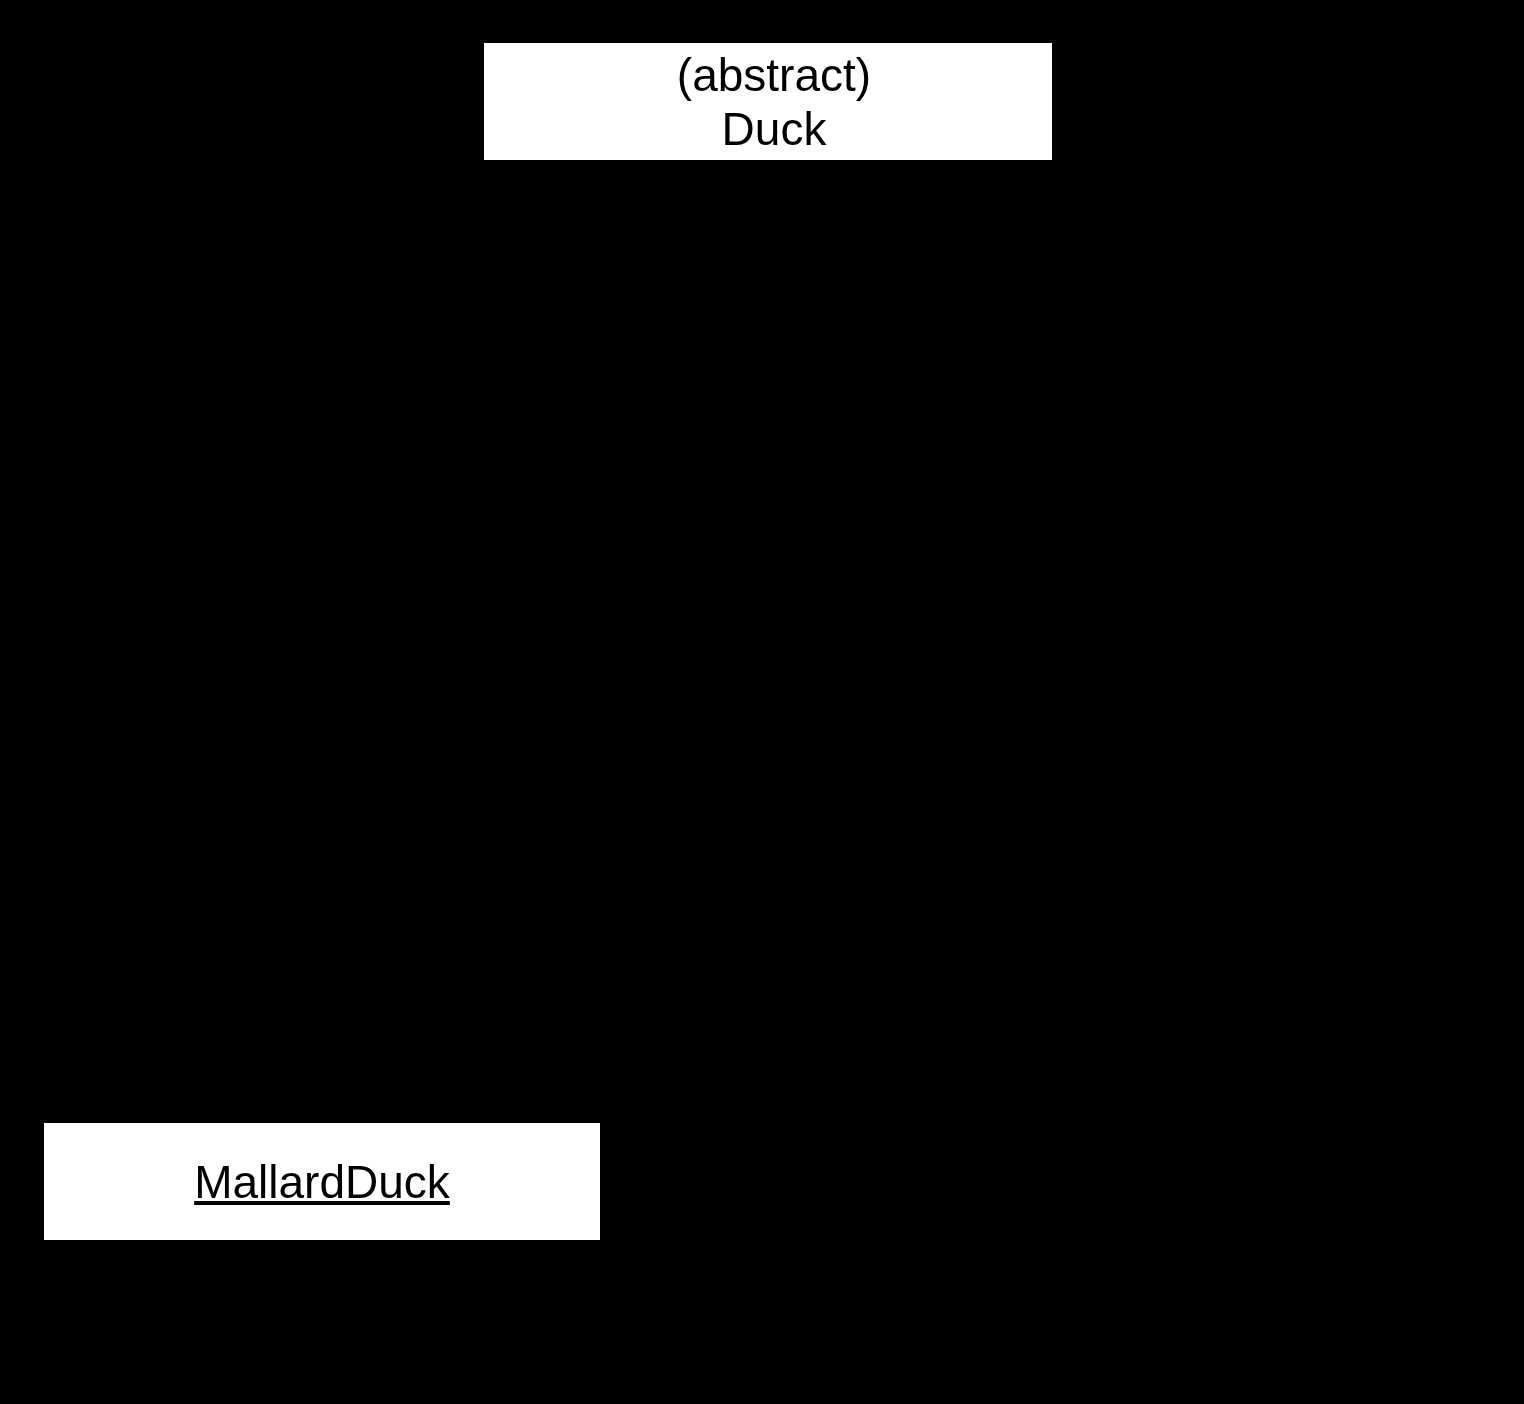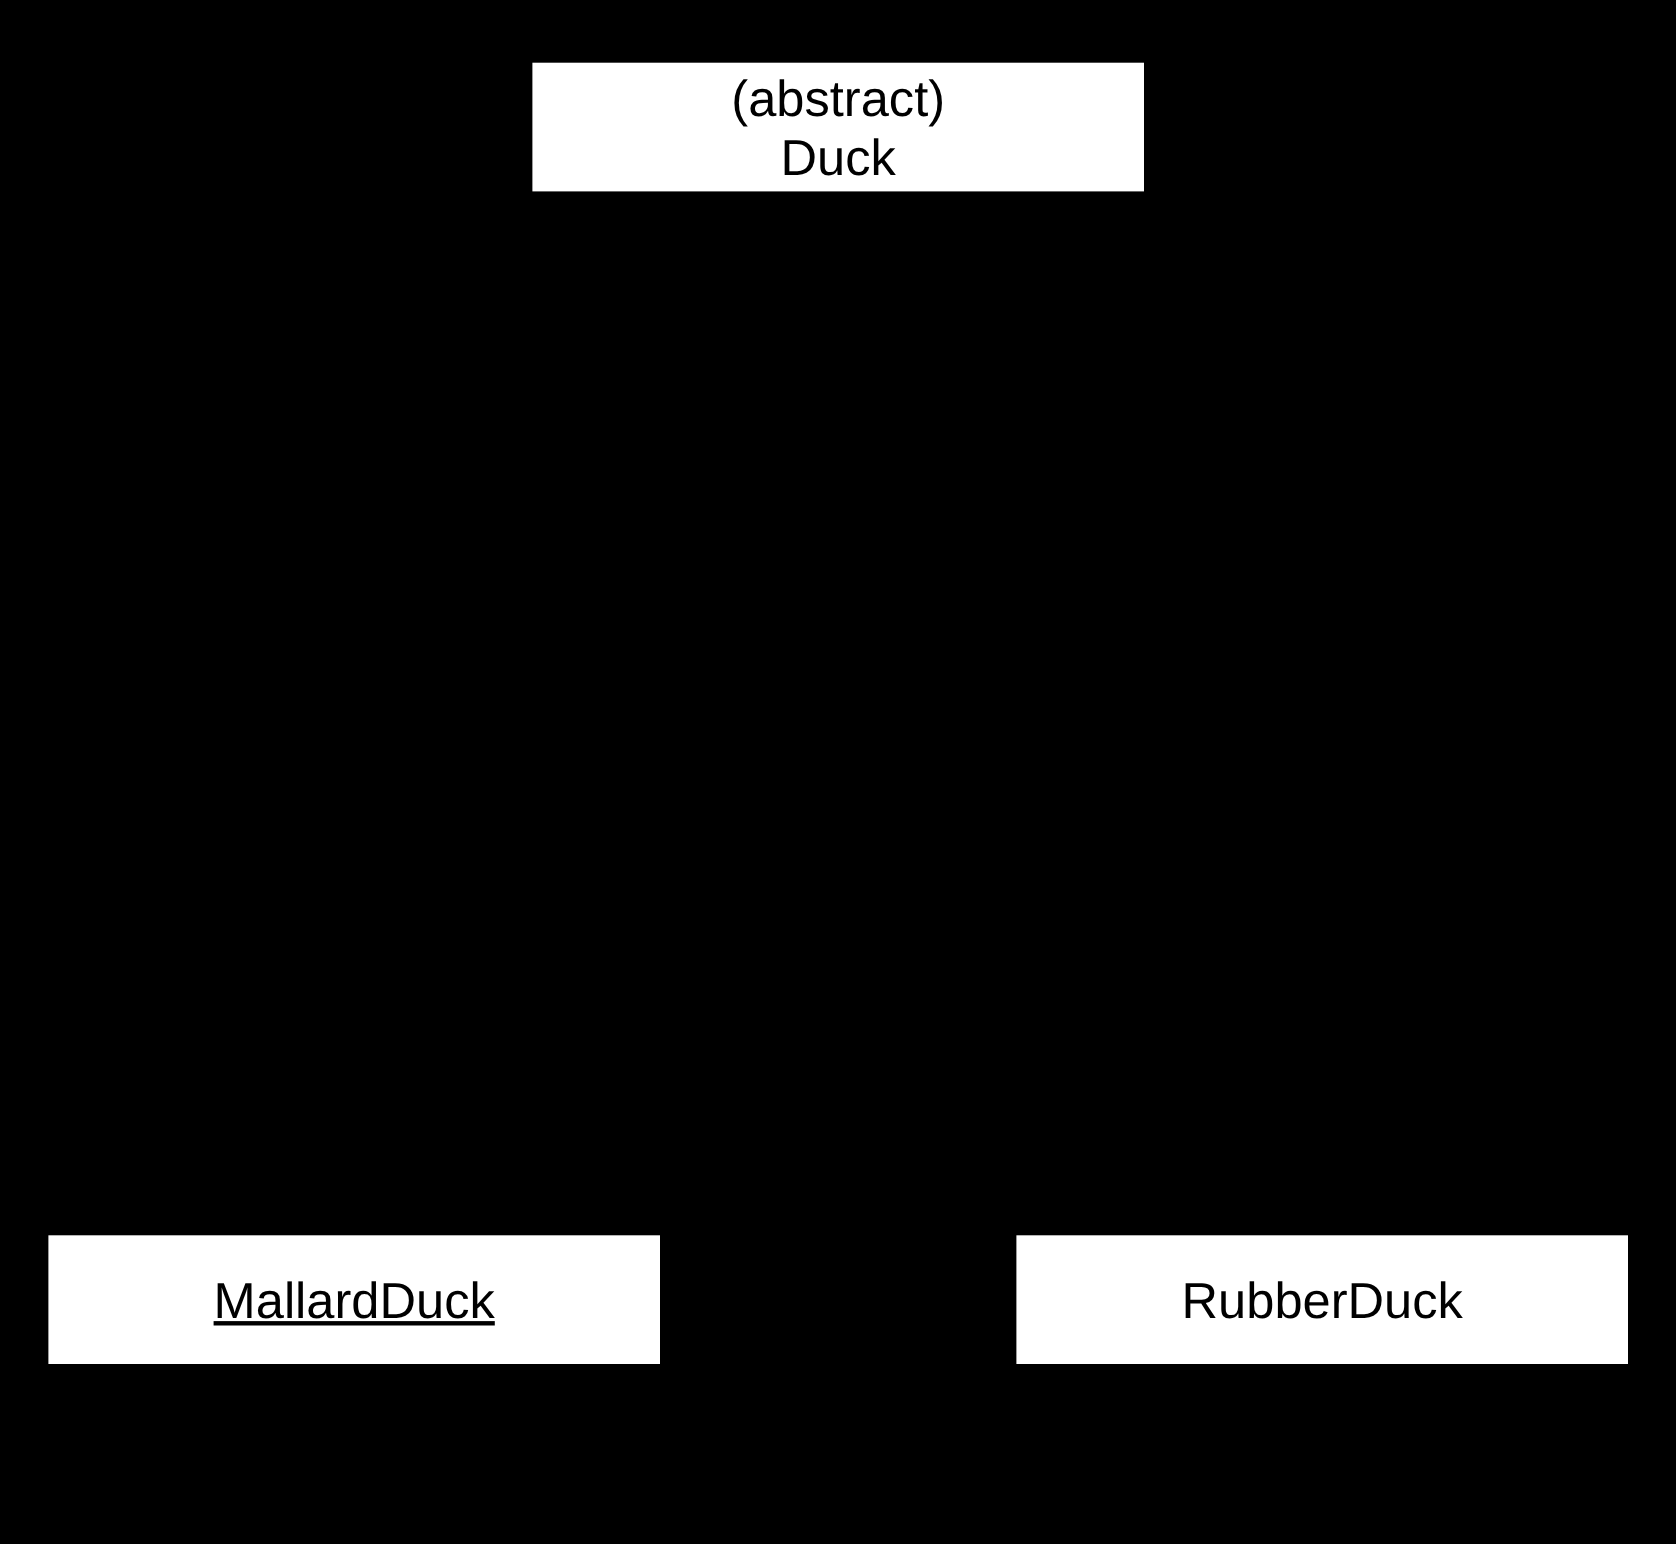--- a/index.html
+++ b/index.html
@@ -25,35 +25,32 @@
     flex-direction: column;
     align-items: center;
     justify-content: center;
     text-align: center;
   }
   .uml-node .line {
     font-size: 46px;
     line-height: 54px;
     white-space: nowrap;
   }
-  .node-duck    { left: 484px; top: 57px;   }
+  .node-duck    { left: 484px; top: 43px; padding-left: 12px;   }
   .node-mallard { left: 44px;  top: 1123px; text-decoration: underline; }
   .node-rubber  { left: 924px; top: 1123px; }
 </style>
 </head>
 <body>
 
 <div class="canvas">
 
   <div class="uml-node node-duck">
     <div class="line stereotype">(abstract)</div>
     <div class="line classname">Duck</div>
   </div>
 
   <div class="uml-node node-mallard">
     <div class="line classname">MallardDuck</div>
   </div>
 
-  <div class="uml-node node-rubber">
-    <div class="line classname">RubberDuck</div>
-  </div>
 
 </div>
 
 </body></html>

